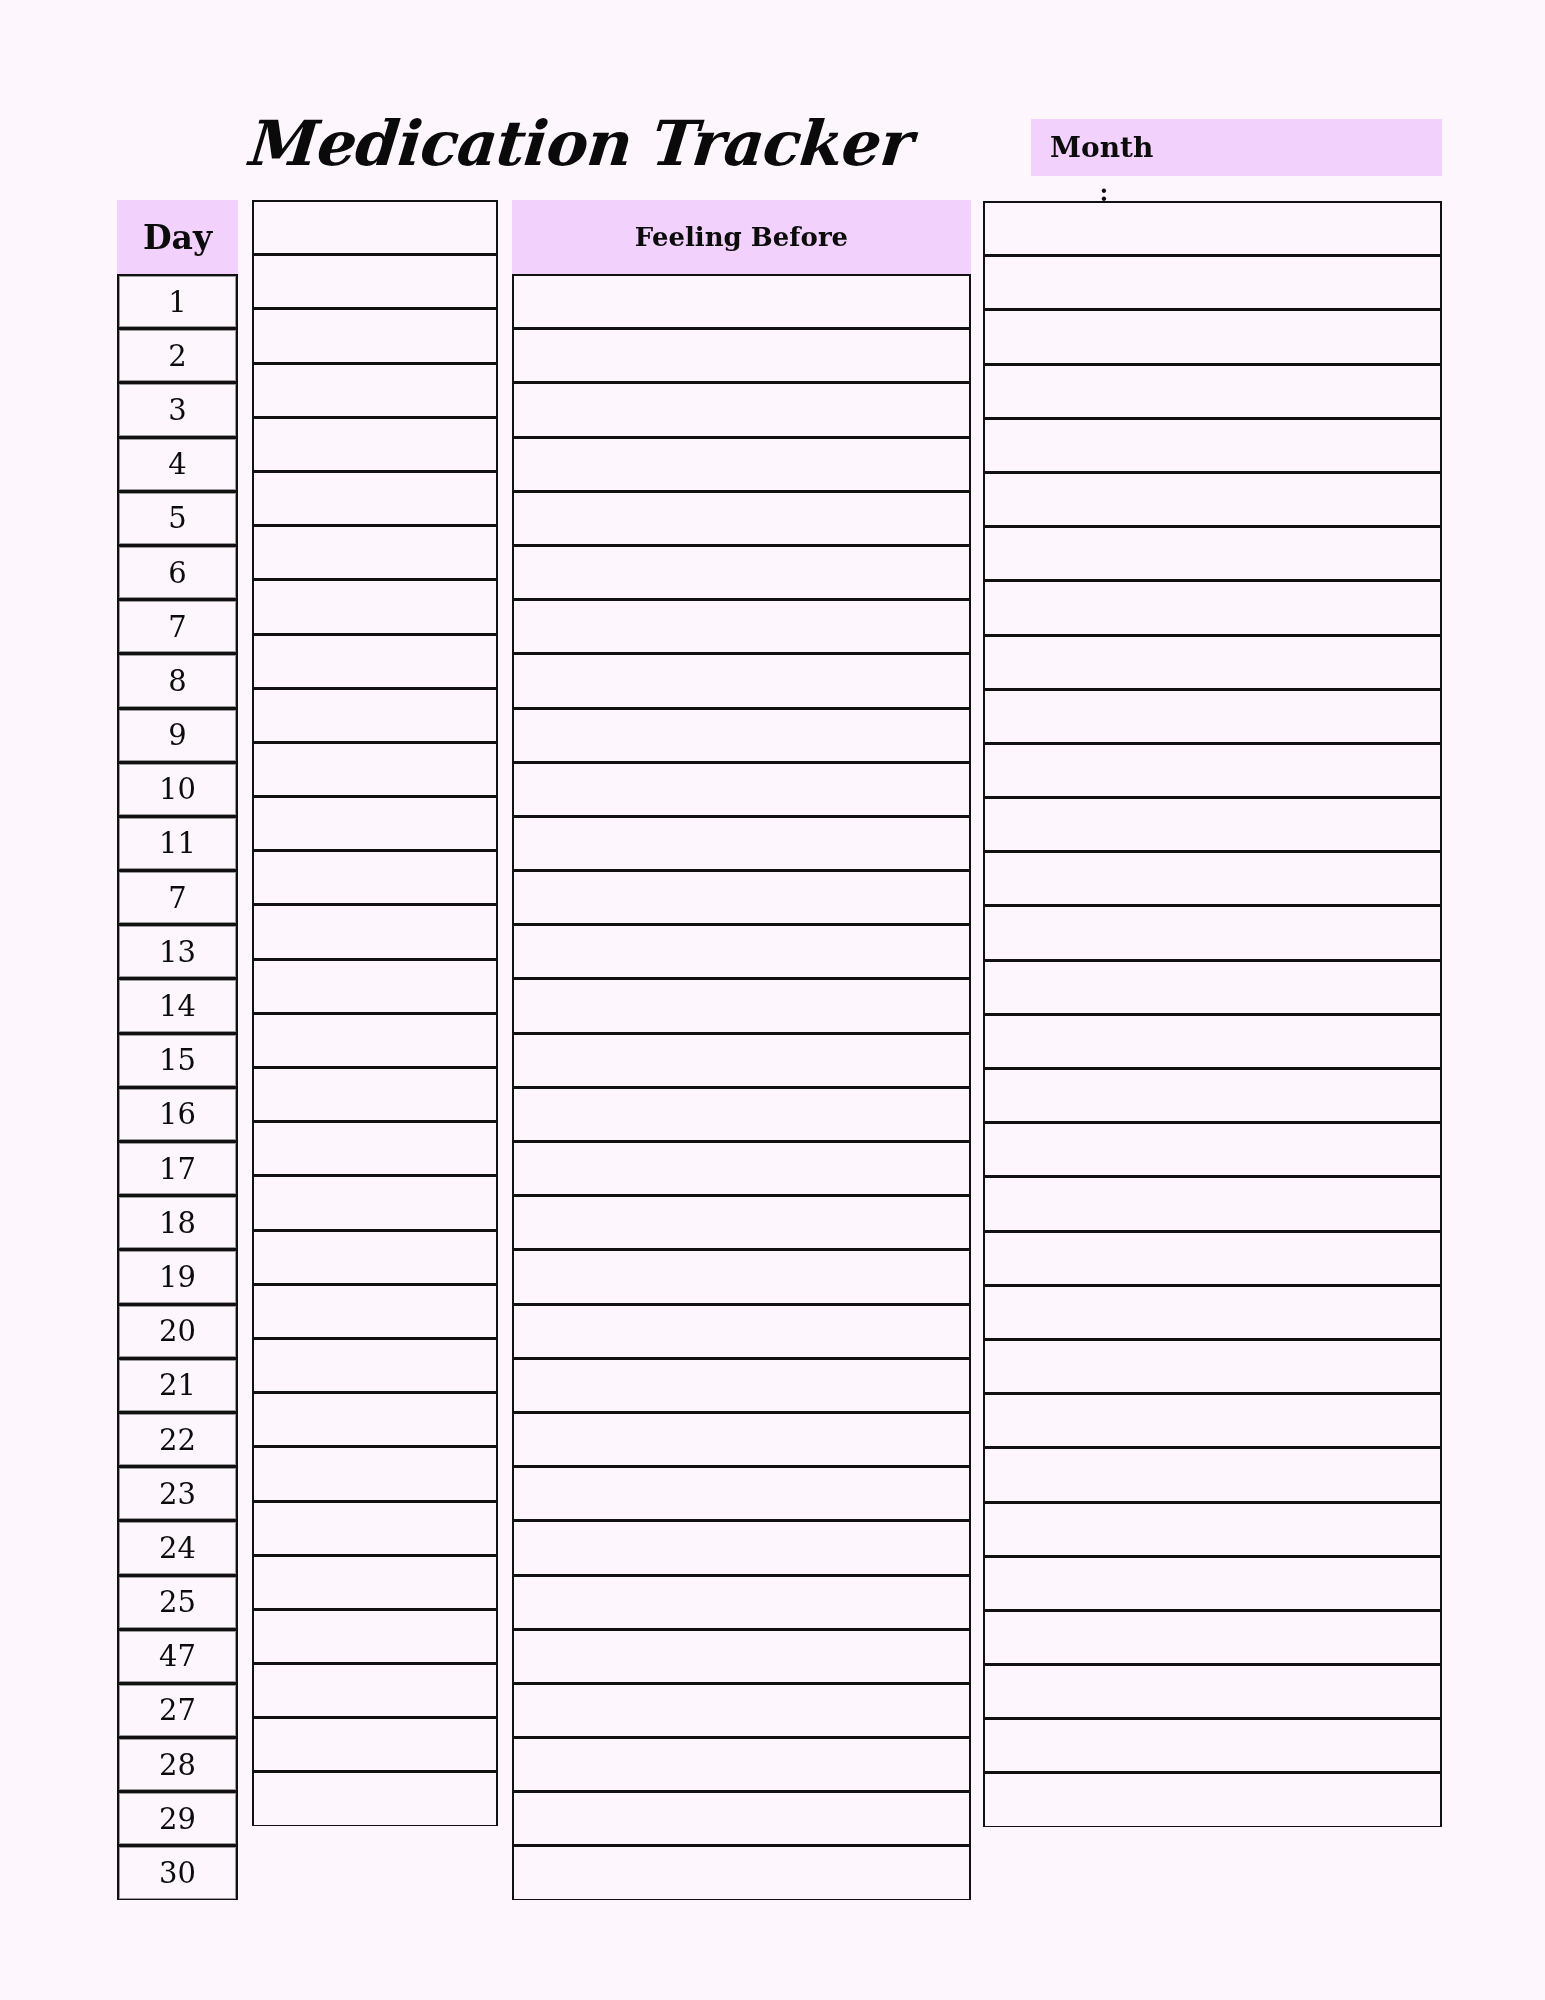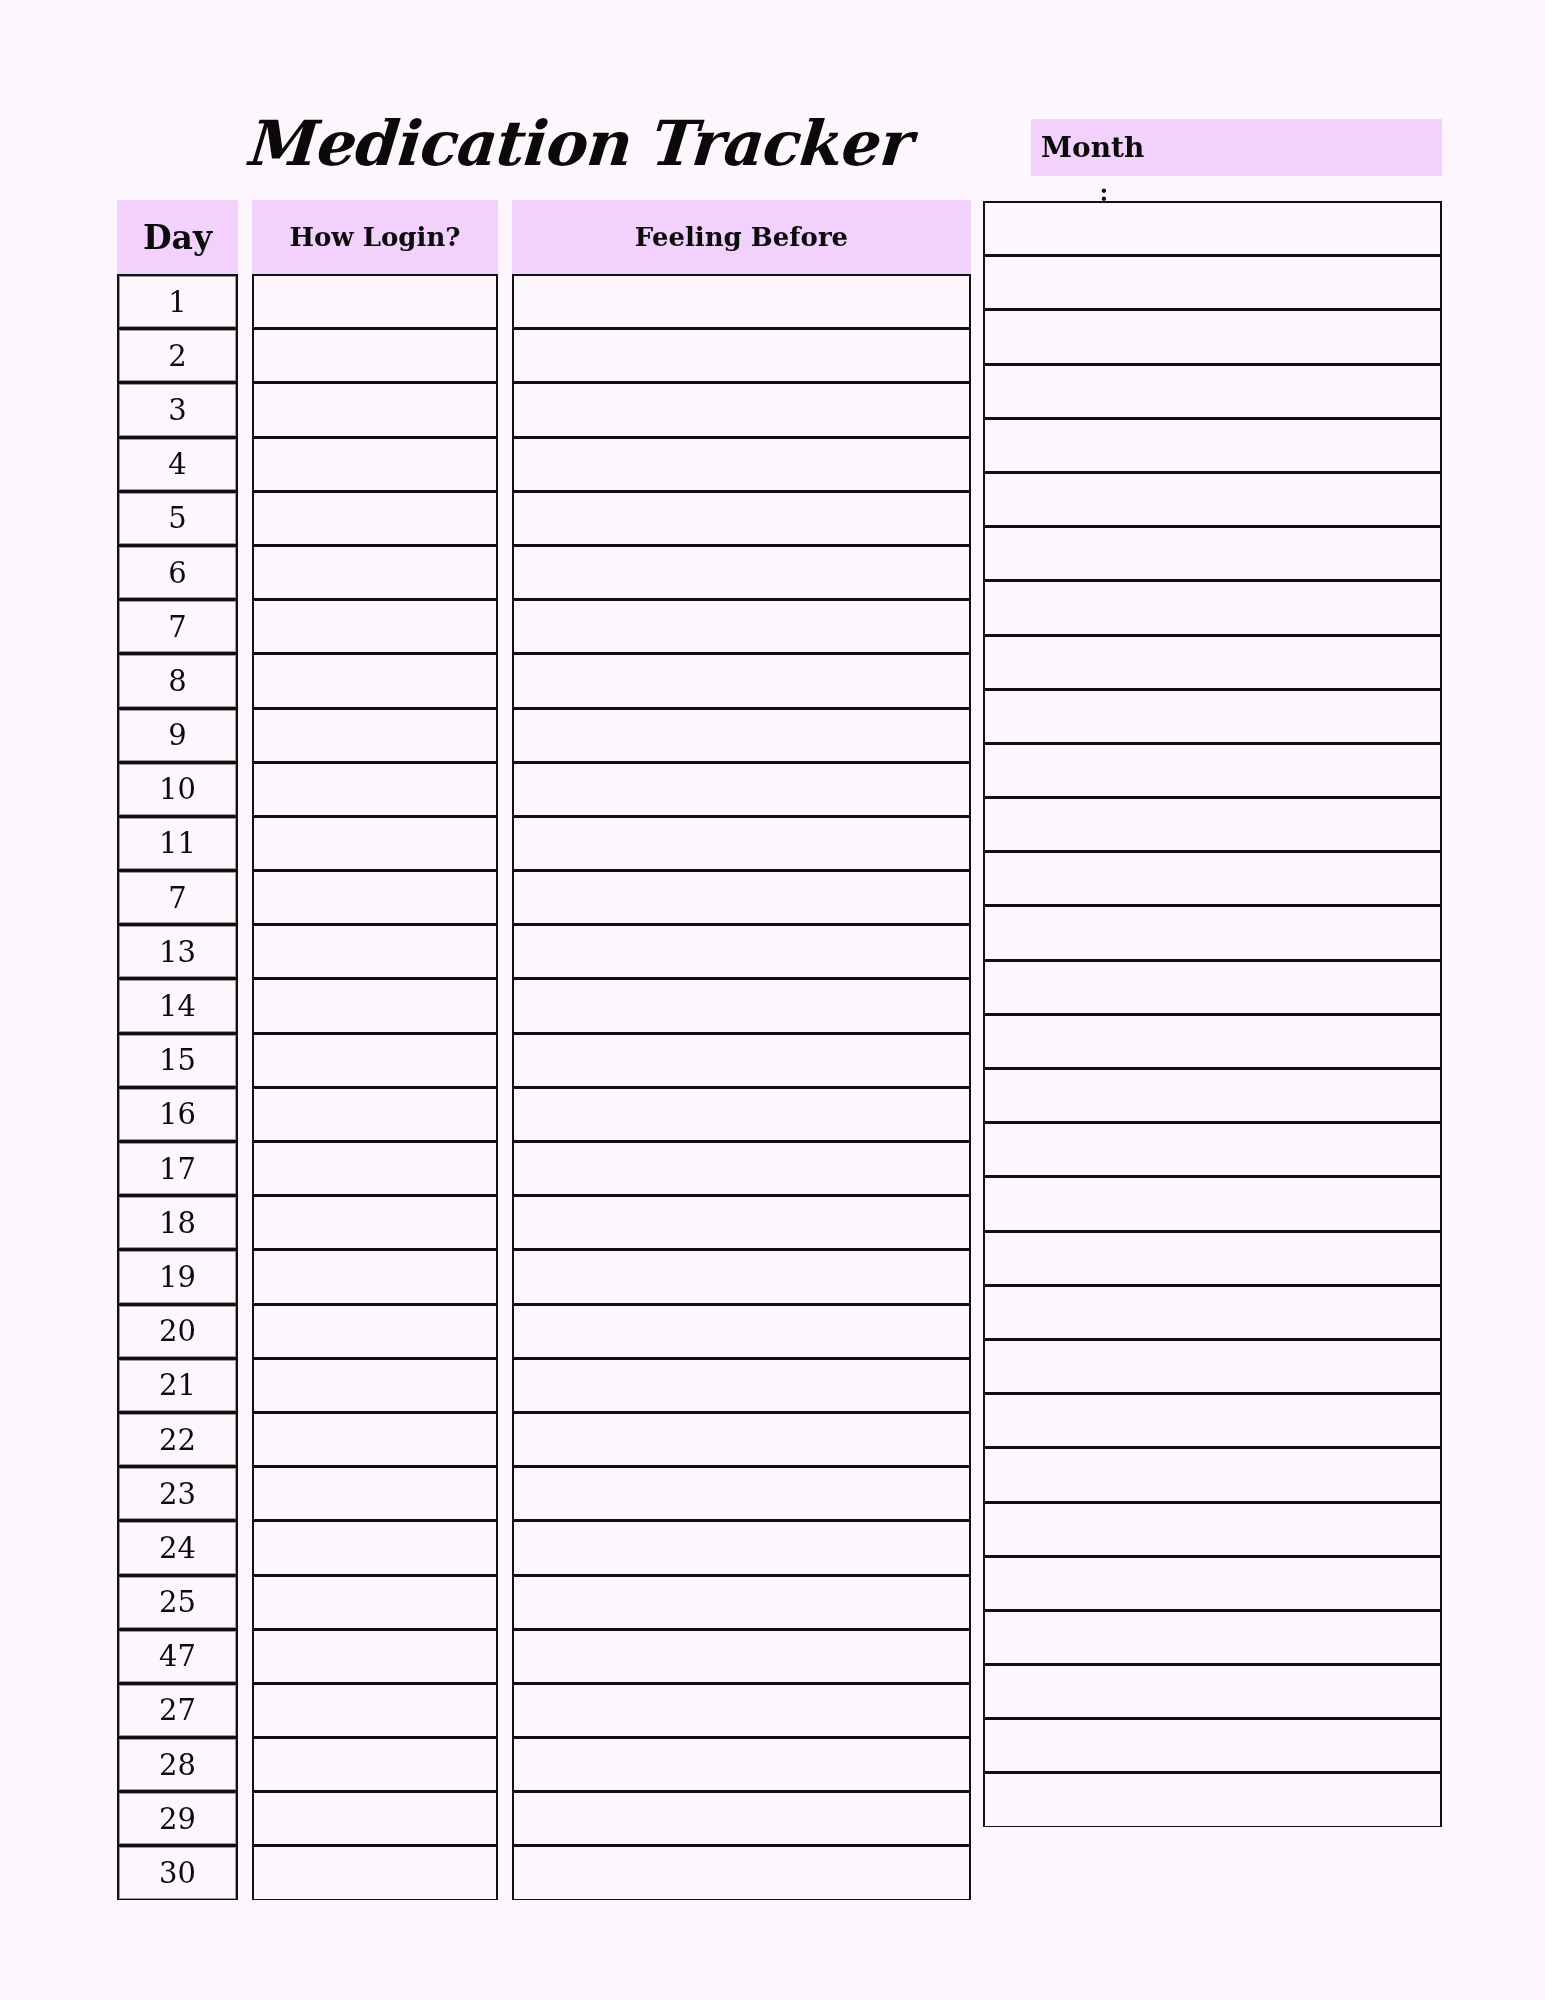--- a/index.html
+++ b/index.html
@@ -8,21 +8,21 @@
     font-family:"DejaVu Serif", serif; color:#0c0c0c;
   }
   .title {
     position:absolute; left:250px; top:104px; width:645px; height:80px;
     font-family:"DejaVu Serif", serif; font-style:italic; font-weight:bold;
     font-size:62px; line-height:80px; letter-spacing:-1px; white-space:nowrap;
     transform:skewX(-6deg); color:#0a0a0a;
   }
   .month-box {
     position:absolute; left:1031px; top:119px; width:411px; height:57px;
-    background:#f2d1fc; box-sizing:border-box; padding-left:10px;
+    background:#f2d1fc; box-sizing:border-box; padding-left:19px;
     font-family:"DejaVu Serif", serif; font-weight:bold; font-size:28px; line-height:57px;
   }
   .month-colon {
     position:absolute; left:1097px; top:178px; width:14px; height:30px;
     font-family:"DejaVu Serif", serif; font-weight:bold; font-size:24px; line-height:30px; text-align:center;
   }
   .col { position:absolute; top:200px; }
   .col-header {
     background:#f2d1fc; height:74px; display:flex; align-items:center; justify-content:center;
     font-family:"DejaVu Serif", serif; font-weight:bold; font-size:26px; white-space:nowrap;text-align:right;
@@ -77,21 +77,20 @@
       <div class="cell">25</div>
       <div class="cell">47</div>
       <div class="cell">27</div>
       <div class="cell">28</div>
       <div class="cell">29</div>
       <div class="cell">30</div>
     </div>
 </div>
 
 <div class="col col-login" style="left:252px; width:246px;">
-  <div class="col-header">How Login?</div>
   <div class="rows" id="rows-login">
       <div class="cell"></div>
       <div class="cell"></div>
       <div class="cell"></div>
       <div class="cell"></div>
       <div class="cell"></div>
       <div class="cell"></div>
       <div class="cell"></div>
       <div class="cell"></div>
       <div class="cell"></div>

